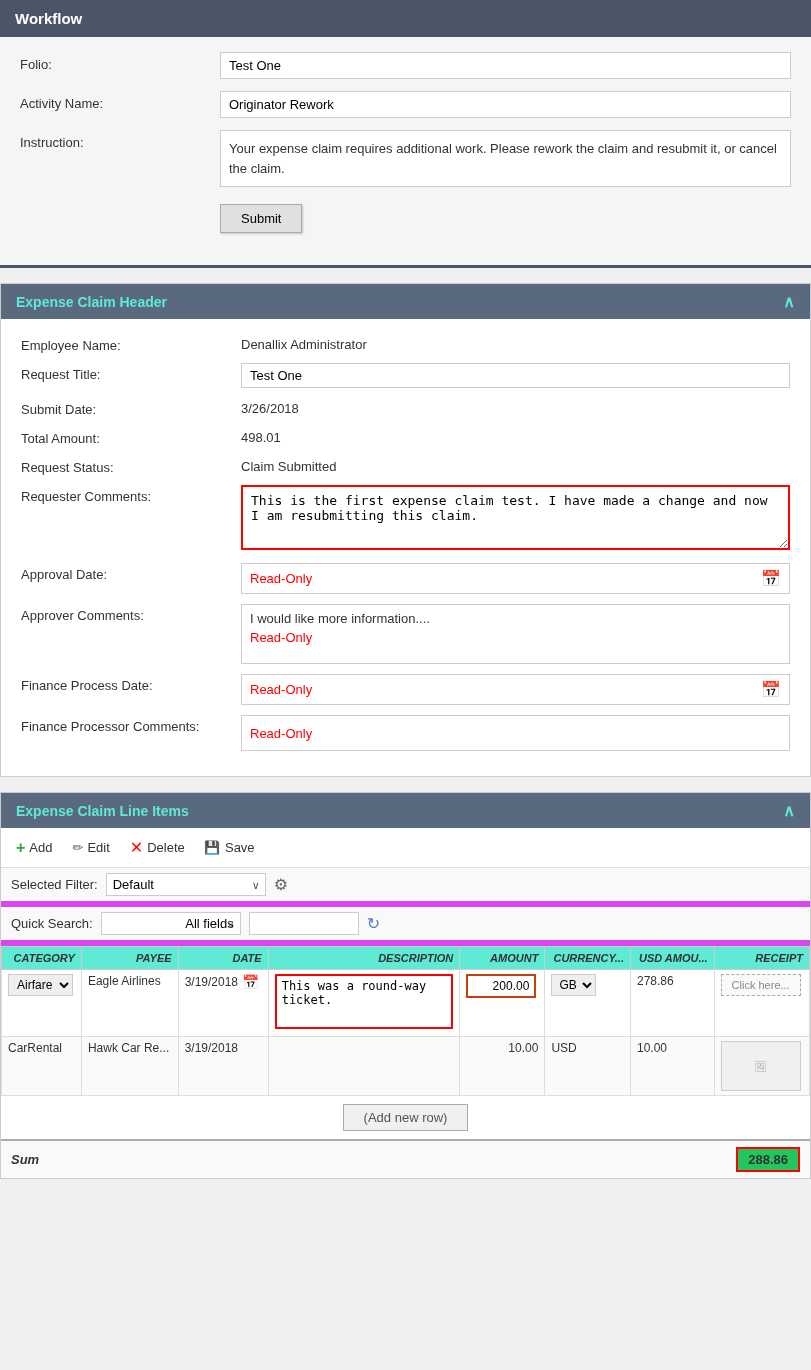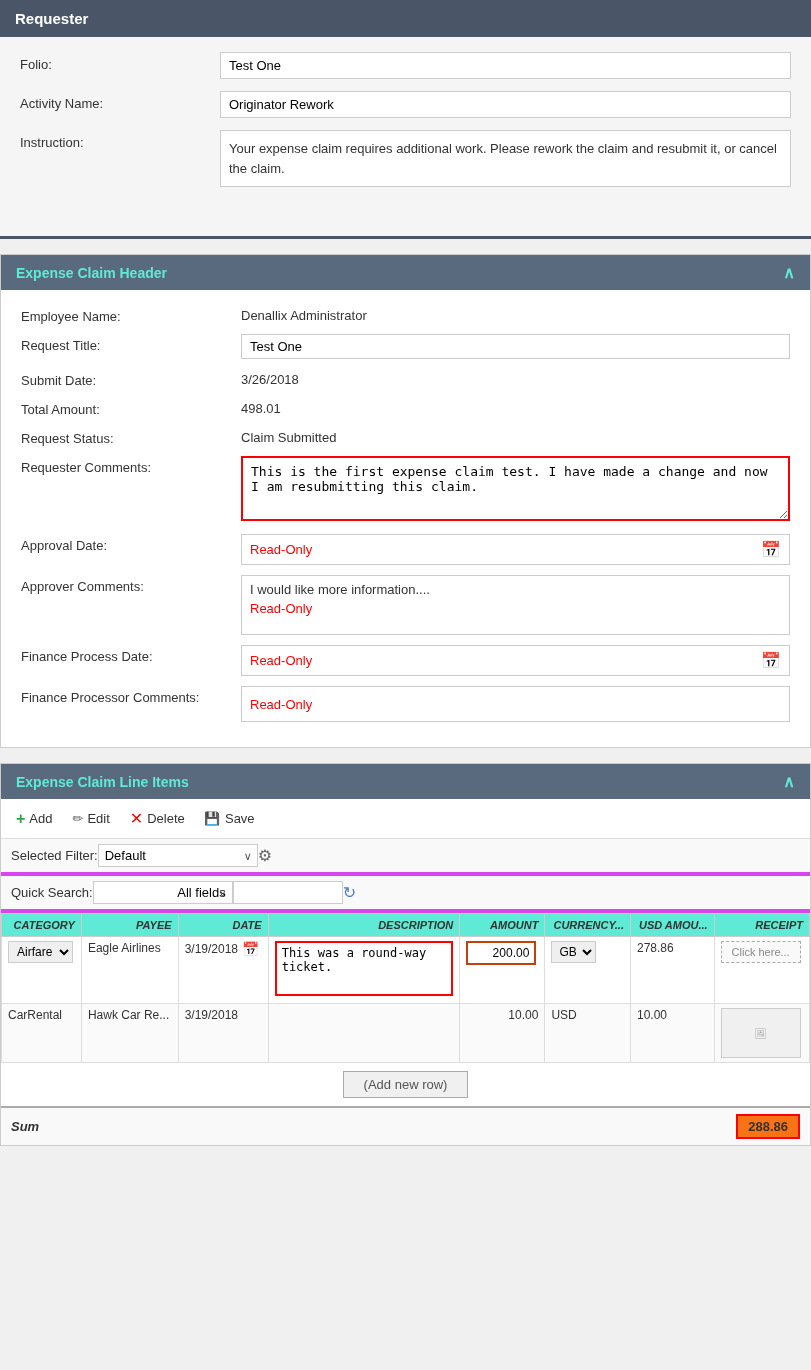--- a/index.html
+++ b/index.html
@@ -184,22 +184,22 @@
     }
     .icon-add { color: #28a745; font-size: 16px; font-weight: bold; }
     .icon-edit { color: #666; }
     .icon-delete { color: red; font-size: 16px; }
     .icon-save { color: #555; }
 
     .filter-row {
       display: flex;
       align-items: center;
       padding: 5px 10px;
-      gap: 0;
-      border-bottom: 4px solid #d946ef;
+      gap: 8px;
+      border-bottom: 6px solid #d946ef;
       background: #f9f9f9;
     }
     .filter-label { font-size: 13px; color: #333; }
     .filter-select {
       border: 1px solid #ccc;
       padding: 3px 6px;
       font-size: 13px;
       background: white;
       min-width: 120px;
       appearance: none;
@@ -316,37 +316,37 @@
       padding: 6px 10px;
       border-top: 2px solid #aaa;
       background: #f9f9f9;
     }
     .sum-label { font-weight: bold; font-size: 13px; font-style: italic; }
     .sum-value {
       border: 2px solid red;
       padding: 3px 10px;
       font-weight: bold;
       font-size: 13px;
-      background: #f97316;
+      background: #22c55e;
     }
 
     .date-with-icon {
       display: flex;
       align-items: center;
       gap: 4px;
       font-size: 12px;
     }
     .date-cal-icon { font-size: 14px; color: #555; cursor: pointer; }
   </style>
 </head>
 <body>
 
 <div>
   <div class="workflow-header">
-    <span>Requester</span>
+    <span>Workflow</span>
   </div>
   <div class="workflow-body">
     <div class="form-row">
       <div class="form-label">Folio:</div>
       <div class="form-value">
         <input class="text-input" type="text" value="Test One" readonly="" style="">
       </div>
     </div>
     <div class="form-row">
       <div class="form-label">Activity Name:</div>
@@ -355,20 +355,23 @@
       </div>
     </div>
     <div class="form-row">
       <div class="form-label">Instruction:</div>
       <div class="form-value">
         <div class="instruction-box">Your expense claim requires additional work. Please rework the claim and resubmit it, or cancel the claim.</div>
       </div>
     </div>
     <div class="form-row">
       <div class="form-label"></div>
+      <div class="form-value">
+        <button class="submit-btn">Submit</button>
+      </div>
     </div>
   </div>
 </div>
 
 <div class="section" style="margin:15px 0 0 0;">
   <div class="section-header">
     <span>Expense Claim Header</span>
     <span class="chevron-up">∧</span>
   </div>
   <div class="section-body">

